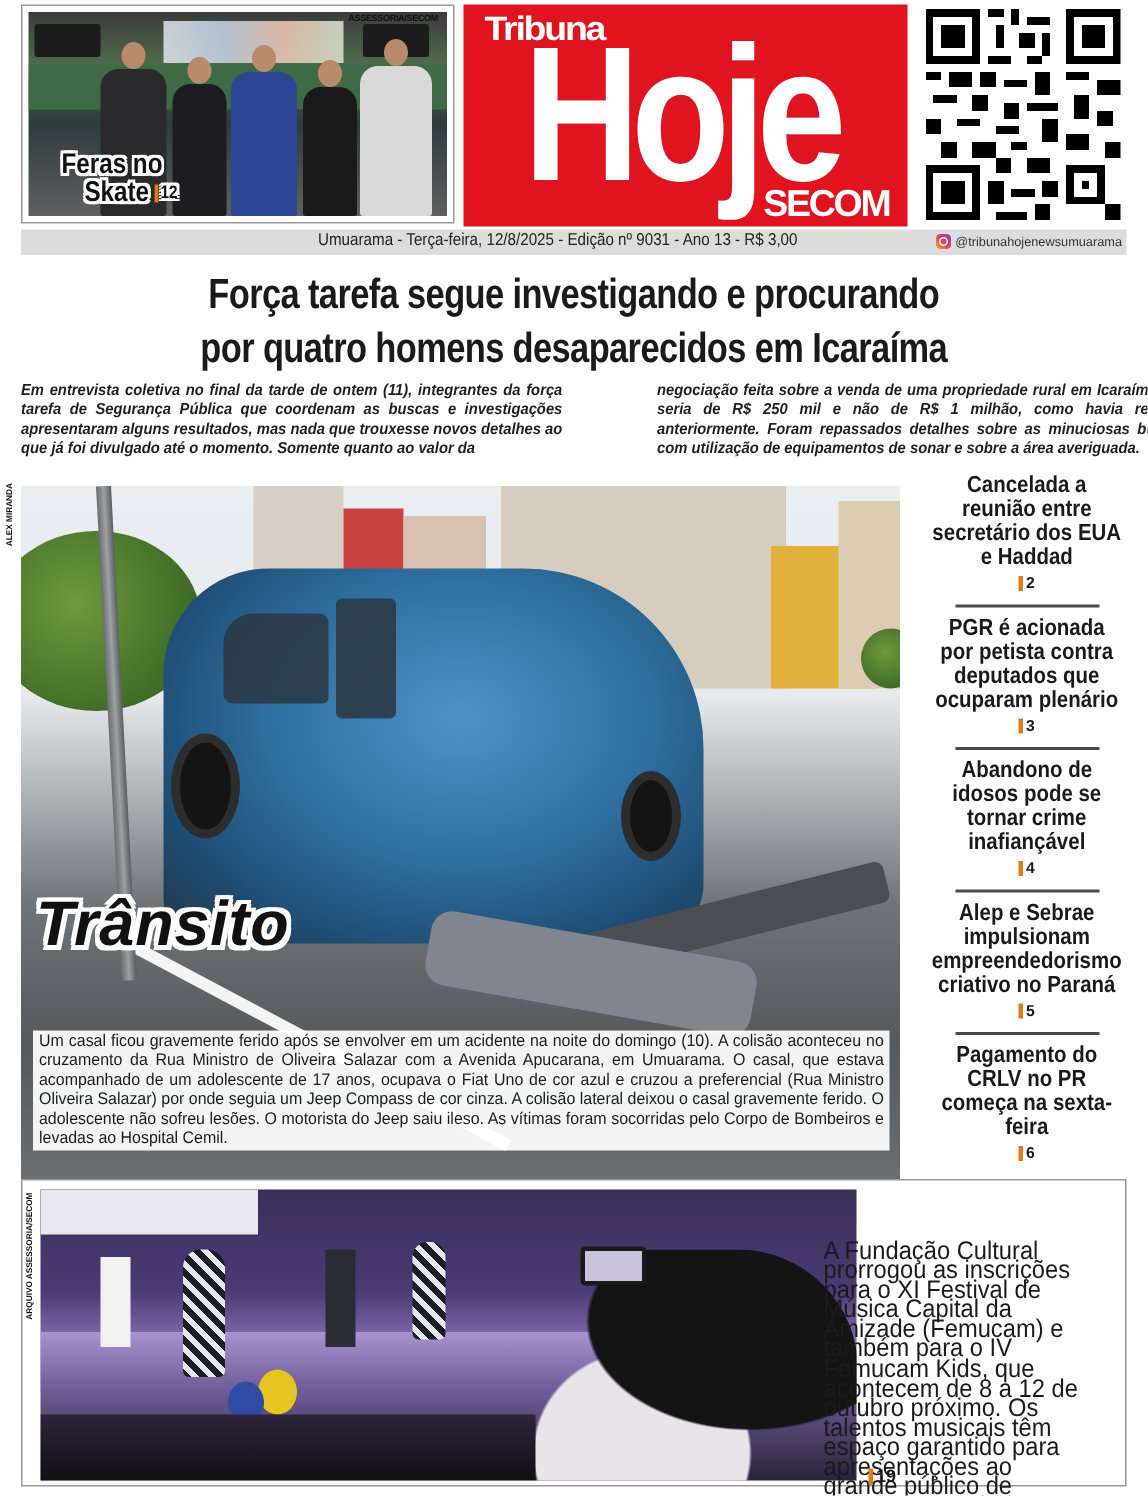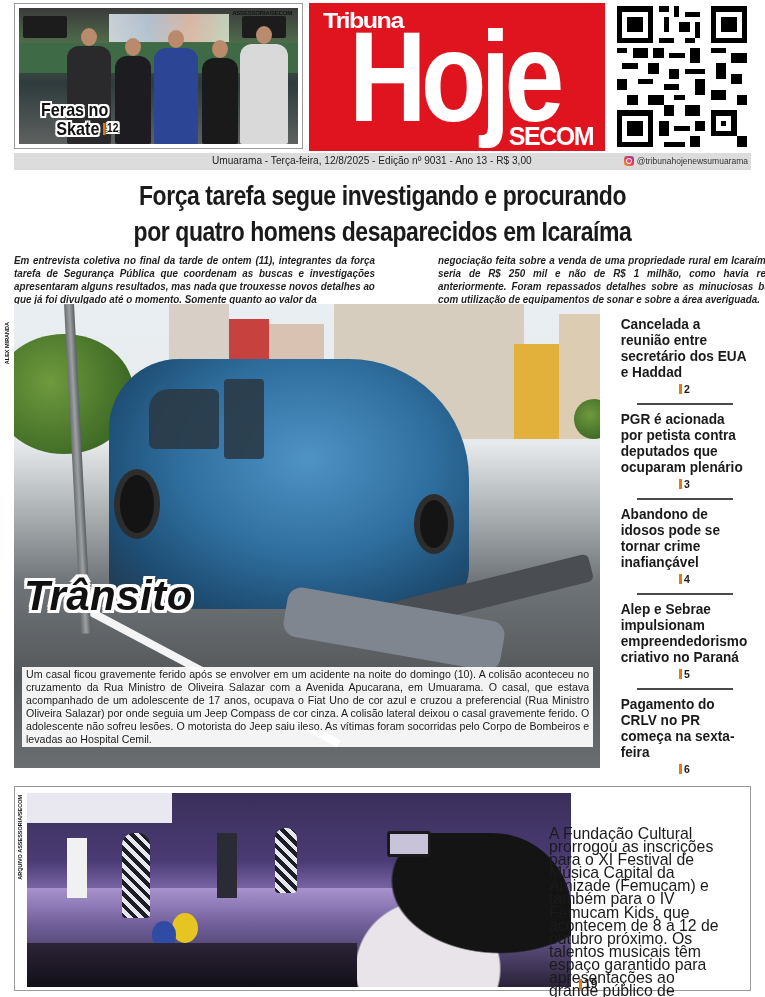--- a/index.html
+++ b/index.html
@@ -96,21 +96,21 @@
     .lead-deck .inner { transform: scaleX(0.93); transform-origin: left top; width: 107.5%; }
     .lead-deck .page-ref { float: right; font-style: normal; font-size: 12px; }
     .lead-deck .page-ref .bar { height: 11px; }
 
     
     .photo-credit-v {
       position: absolute; font-size: 5.5px; font-weight: bold; color: #111;
       writing-mode: vertical-rl; transform: rotate(180deg);
     }
     .accident-photo {
-      position: absolute; left: 14px; top: 304px; width: 586px; height: 464px; overflow: hidden;
+      position: absolute; left: 14px; top: 324px; width: 586px; height: 464px; overflow: hidden;
       background: linear-gradient(180deg, #e9eef2 0%, #e7eaec 30%, #b7bcbf 42%, #6f7478 60%, #55595c 80%, #6b6e70 100%);
       padding-left: 40px;
     }
     .bldg { position: absolute; }
     .tree { position: absolute; border-radius: 50%; background: radial-gradient(circle at 40% 40%, #6f9a3e, #3f6b26 70%); }
     .road-line { position: absolute; background: #f4f4f4; }
     .car-body {
       position: absolute; left: 95px; top: 55px; width: 360px; height: 250px;
       background: radial-gradient(ellipse at 55% 40%, #4f93c4 0%, #2f6f9f 45%, #1e4d73 75%, #243444 100%);
       border-radius: 70px 120px 40px 30px;
@@ -130,21 +130,21 @@
       background: rgba(255,255,255,0.93); padding: 1px 4px;
       font-size: 11.2px; line-height: 13px; color: #1b1b1b; text-align: justify;
       font-family: "Liberation Sans", sans-serif;
     }
     .caption-box .inner { transform: scaleX(0.95); transform-origin: left top; width: 105.3%; }
 
     
     .sidebar {
       position: absolute; left: 612px; top: 316px; width: 145px;
     }
-    .side-item { padding-bottom: 6px; }
+    .side-item { text-align: center; padding-bottom: 6px; }
     .side-item .title {
       font-family: "Liberation Sans", sans-serif; font-weight: bold; font-size: 15.5px; line-height: 16px; color: #1a1a1a;
       display: block; transform: scaleX(0.88); transform-origin: center top;
     }
     .side-item .page-ref { font-size: 10.5px; margin-top: 3px; justify-content: center; display: flex; }
     .side-item .page-ref .bar { height: 10px; }
     .side-divider { width: 96px; height: 2px; background: #4a4a4a; margin: 2px auto 6px; }
 
     
     .femucam-box {

